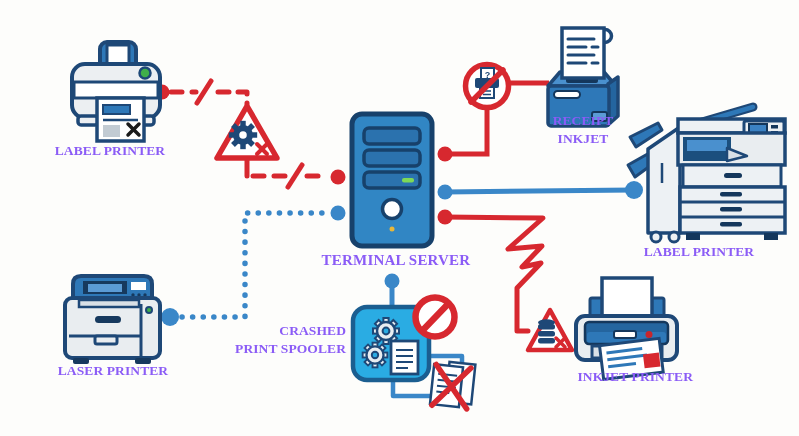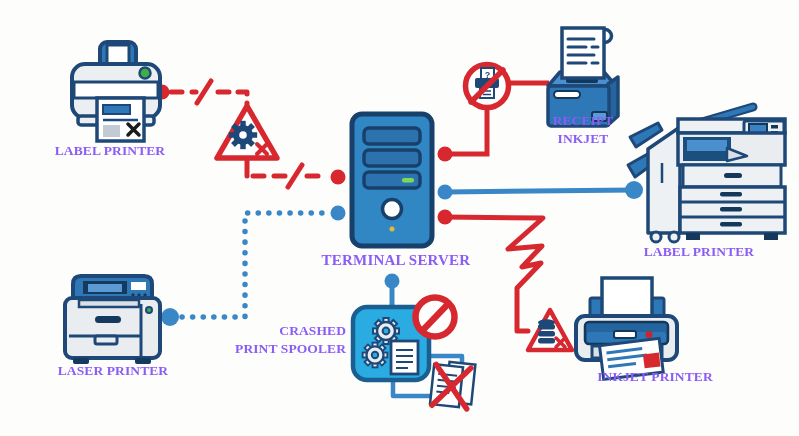--- a/index.html
+++ b/index.html
@@ -284,15 +284,15 @@
 
 <div class="lbl" style="left:629px;top:244px;width:140px;">LABEL PRINTER</div>
 
 <div class="lbl two right" style="left:200px;top:322px;width:146px;">
   <div>CRASHED</div>
   <div>PRINT SPOOLER</div>
 </div>
 
 <div class="lbl" style="left:43px;top:363px;width:140px;">LASER PRINTER</div>
 
-<div class="lbl" style="left:585px;top:369px;width:140px;">INKJET PRINTER</div>
+<div class="lbl" style="left:553px;top:369px;width:140px;text-align:right;">INKJET PRINTER</div>
 
 </div>
 
 </body></html>

